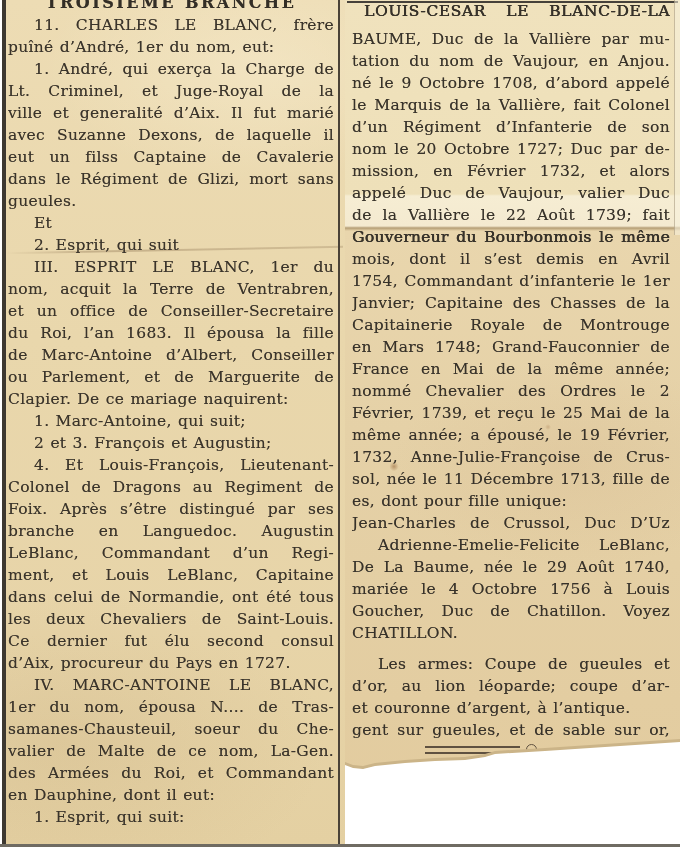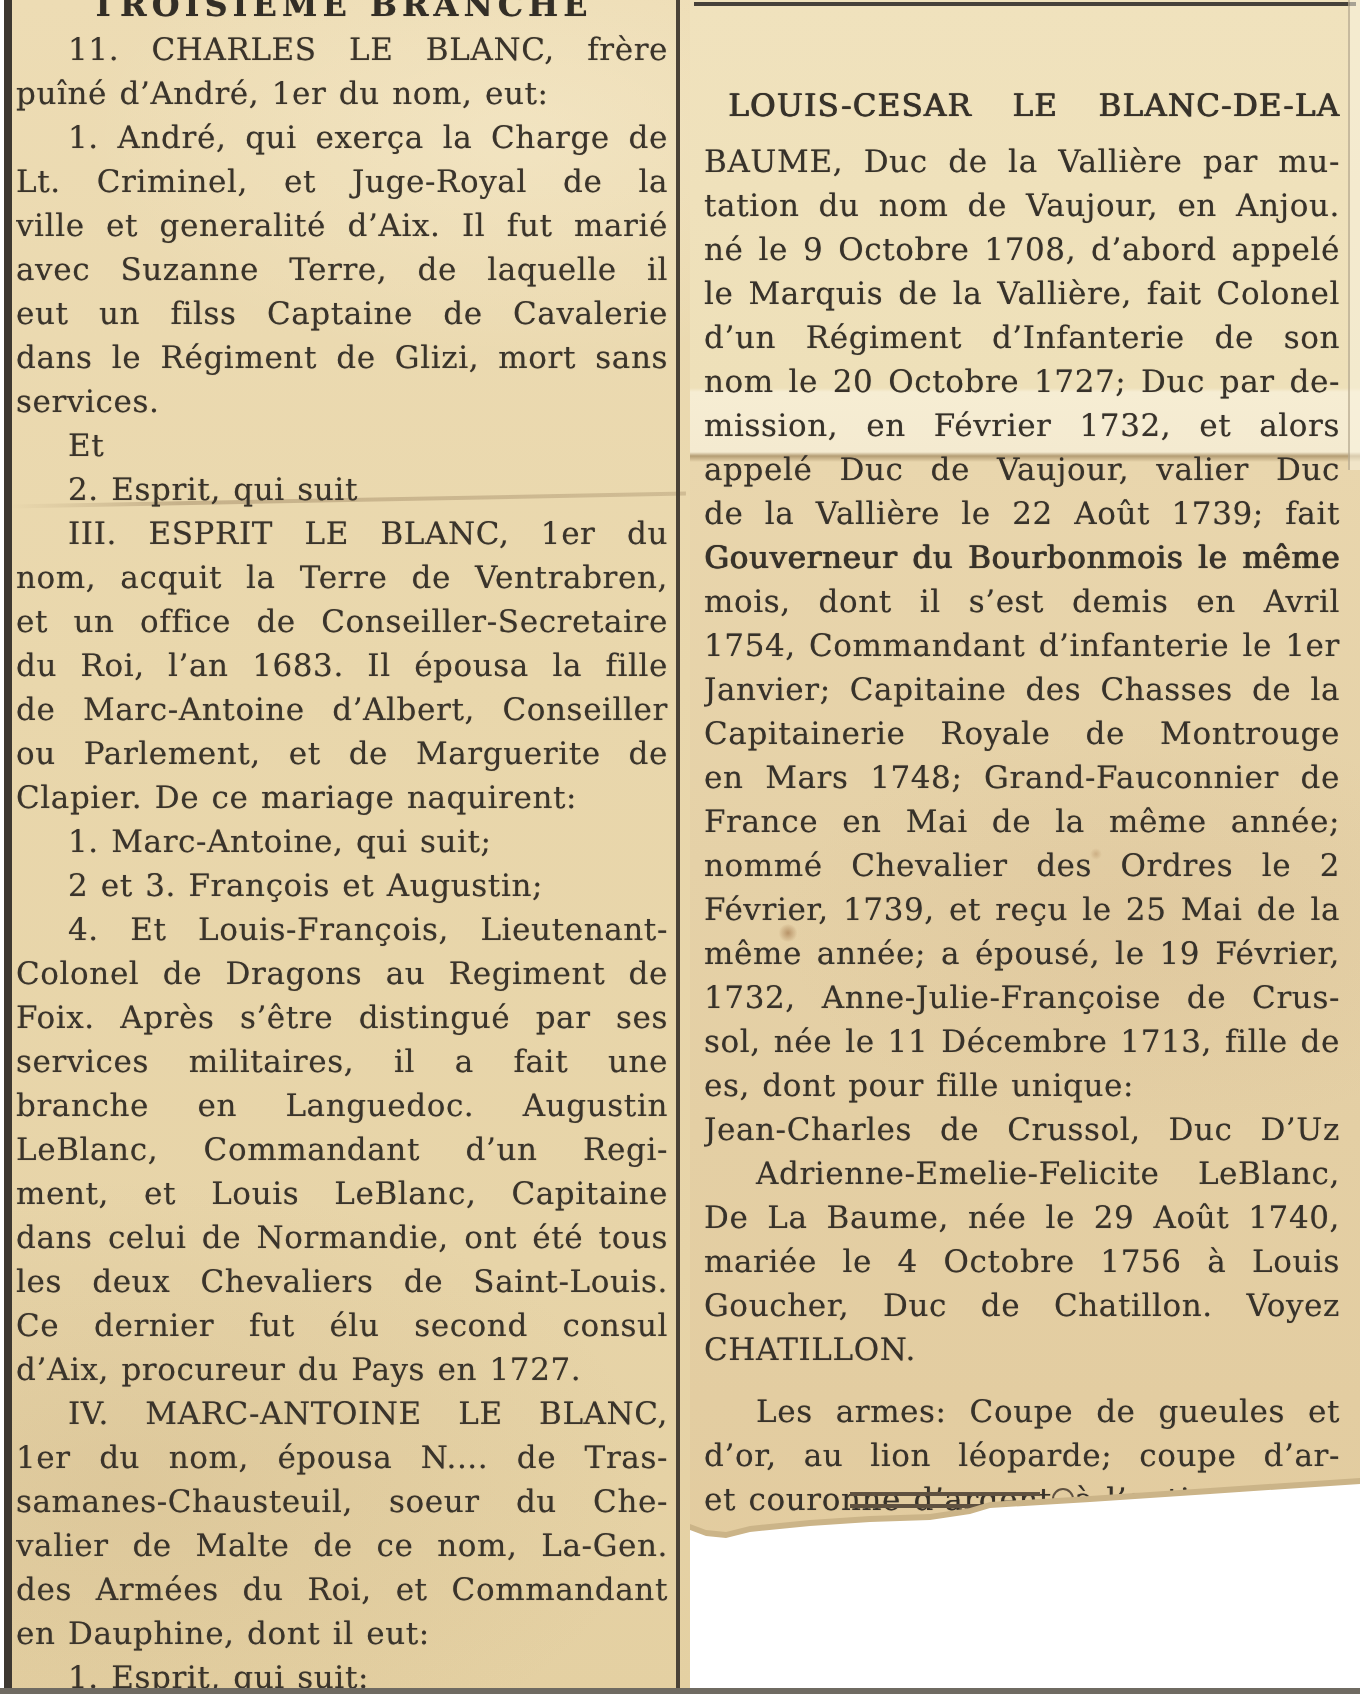--- a/index.html
+++ b/index.html
@@ -57,21 +57,21 @@
   
   .ornament{position:absolute;left:425px;top:743px;width:250px;height:14px;z-index:2;}
   .orn-double{position:absolute;left:0;top:3px;width:95px;height:4px;
     border-top:2px solid #5f5140;border-bottom:2px solid #5f5140;}
   .orn-circle{position:absolute;left:101px;top:1px;width:9px;height:9px;
     border:1.5px solid #5f5140;border-radius:50%;}
   .orn-line{position:absolute;left:117px;top:6px;width:130px;height:1.5px;background:#5f5140;}
   
   .col{position:absolute;z-index:2;color:#3a342b;font-size:15.5px;letter-spacing:0.3px;word-spacing:1px;}
   .left-col{left:8px;top:-8px;width:326px;}
-  .right-col{left:352px;top:0;width:318px;color:#37322a;margin-top:42px;}
+  .right-col{left:352px;top:0;width:318px;color:#37322a;}
   .line{
     height:22px;line-height:22px;overflow:hidden;
     text-align:justify;text-align-last:justify;
     text-shadow:0 0 0.4px rgba(56,48,38,0.55);
   }
   .end{text-align-last:left;}
   .ind{text-indent:26px;}
   .gap{height:9px;}
   .drk{text-shadow:0.45px 0 0 currentColor,0 0 0.5px rgba(40,34,26,0.7);}
   .lhdr{
@@ -99,39 +99,38 @@
   <div class="right-edge-strip"></div>
 
   <div class="col left-col">
     <div class="line lhdr">TROISIÈME BRANCHE</div>
     <div>
         <div class="line ind">11. CHARLES LE BLANC, frère</div>
         <div class="line end">puîné d’André, 1er du nom, eut:</div>
         <div class="line ind">1. André, qui exerça la Charge de</div>
         <div class="line">Lt. Criminel, et Juge-Royal de la</div>
         <div class="line">ville et generalité d’Aix. Il fut marié</div>
-        <div class="line">avec Suzanne Terre, de laquelle il</div>
+        <div class="line">avec Suzanne Dexons, de laquelle il</div>
         <div class="line">eut un filss Captaine de Cavalerie</div>
         <div class="line">dans le Régiment de Glizi, mort sans</div>
-        <div class="line end">services.</div>
+        <div class="line end">gueules.</div>
         <div class="line ind end">Et</div>
         <div class="line ind end">2. Esprit, qui suit</div>
         <div class="line ind">III. ESPRIT LE BLANC, 1er du</div>
         <div class="line">nom, acquit la Terre de Ventrabren,</div>
         <div class="line">et un office de Conseiller-Secretaire</div>
         <div class="line">du Roi, l’an 1683. Il épousa la fille</div>
         <div class="line">de Marc-Antoine d’Albert, Conseiller</div>
         <div class="line">ou Parlement, et de Marguerite de</div>
         <div class="line end">Clapier. De ce mariage naquirent:</div>
         <div class="line ind end">1. Marc-Antoine, qui suit;</div>
         <div class="line ind end">2 et 3. François et Augustin;</div>
         <div class="line ind">4. Et Louis-François, Lieutenant-</div>
         <div class="line">Colonel de Dragons au Regiment de</div>
         <div class="line">Foix. Après s’être distingué par ses</div>
-        <div class="line">services militaires, il a fait une</div>
         <div class="line">branche en Languedoc. Augustin</div>
         <div class="line">LeBlanc, Commandant d’un Regi-</div>
         <div class="line">ment, et Louis LeBlanc, Capitaine</div>
         <div class="line">dans celui de Normandie, ont été tous</div>
         <div class="line">les deux Chevaliers de Saint-Louis.</div>
         <div class="line">Ce dernier fut élu second consul</div>
         <div class="line end">d’Aix, procureur du Pays en 1727.</div>
         <div class="line ind">IV. MARC-ANTOINE LE BLANC,</div>
         <div class="line">1er du nom, épousa N.... de Tras-</div>
         <div class="line">samanes-Chausteuil, soeur du Che-</div>

